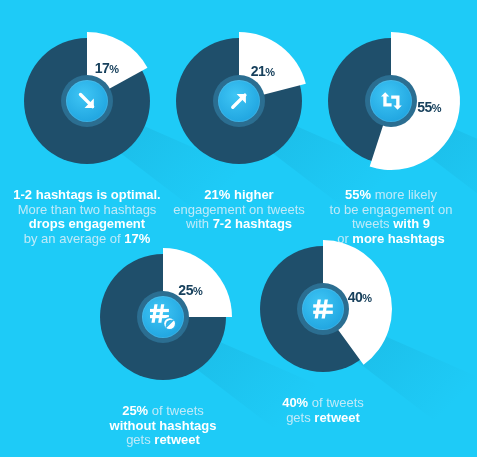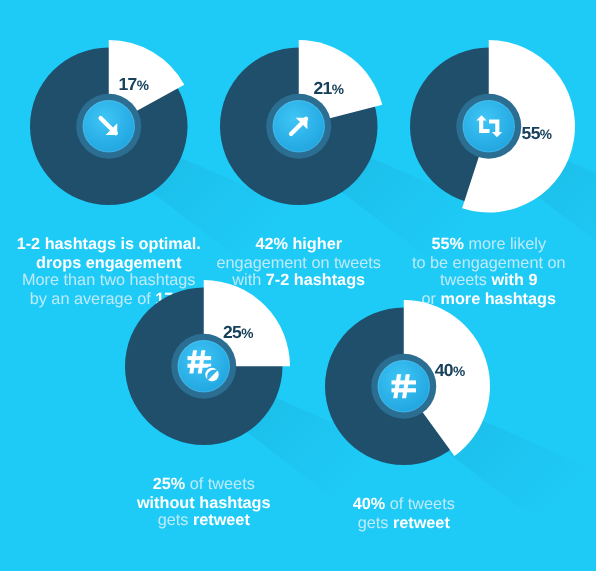--- a/index.html
+++ b/index.html
@@ -107,22 +107,22 @@
         <g stroke="#ffffff" stroke-width="3.4" stroke-linecap="round" fill="none">
           <line x1="6.5" y1="6.5" x2="18.6" y2="18.6"></line>
         </g>
         <path d="M19.8 10.6 L19.8 19.9 L10.5 19.9 Z" fill="#ffffff"></path>
       </svg>
           </div>
       </div>
     </div>
     <div class="caption">
       <div class="line"><b>1-2 hashtags is optimal.</b></div>
+        <div class="line"><span>More than two hashtags</span></div>
         <div class="line"><b>drops engagement</b></div>
-        <div class="line"><span>More than two hashtags</span></div>
         <div class="line"><span>by an average of </span><b>17%</b></div>
     </div>
   </div>
     <div class="card" style="left: 160px; top: 28px;">
     <div class="pie-wrap">
       <div class="longshadow"></div>
       <div class="dark-disc"></div>
       <svg class="wedge-svg" viewBox="0 0 146 146">
         <path d="M 73 73 L 73 4 A 69 69 0 0 1 139.83 55.84 Z" fill="#ffffff"></path>
       </svg>
@@ -134,21 +134,21 @@
             <svg width="26" height="26" viewBox="0 0 26 26">
         <g stroke="#ffffff" stroke-width="3.4" stroke-linecap="round" fill="none">
           <line x1="6.8" y1="19.2" x2="18.9" y2="7.1"></line>
         </g>
         <path d="M19.9 15.4 L19.9 6.1 L10.6 6.1 Z" fill="#ffffff"></path>
       </svg>
           </div>
       </div>
     </div>
     <div class="caption">
-      <div class="line"><b>42% higher</b></div>
+      <div class="line"><b>21% higher</b></div>
         <div class="line"><span>engagement on tweets</span></div>
         <div class="line"><span>with </span><b>7-2 hashtags</b></div>
     </div>
   </div>
     <div class="card" style="left: 312px; top: 28px;">
     <div class="pie-wrap">
       <div class="longshadow"></div>
       <div class="dark-disc"></div>
       <svg class="wedge-svg" viewBox="0 0 146 146">
         <path d="M 73 73 L 73 4 A 69 69 0 1 1 51.68 138.62 Z" fill="#ffffff"></path>
@@ -165,21 +165,21 @@
           </div>
       </div>
     </div>
     <div class="caption">
       <div class="line"><b>55%</b><span> more likely</span></div>
         <div class="line"><span>to be engagement on</span></div>
         <div class="line"><span>tweets </span><b>with 9</b></div>
         <div class="line"><span>or </span><b>more hashtags</b></div>
     </div>
   </div>
-    <div class="card" style="left: 84px; top: 220px;">
+    <div class="card" style="left: 84px; top: 244px;">
     <div class="pie-wrap">
       <div class="longshadow"></div>
       <div class="dark-disc"></div>
       <svg class="wedge-svg" viewBox="0 0 146 146">
         <path d="M 73 73 L 73 4 A 69 69 0 0 1 142.00 73.00 Z" fill="#ffffff"></path>
       </svg>
       <div class="pct-label" style="left:100.3px; top:45.7px; transform:translate(-50%,-50%);">
         <span class="pct-num">25</span><span class="pct-sign">%</span>
       </div>
       <div class="icon-badge">

